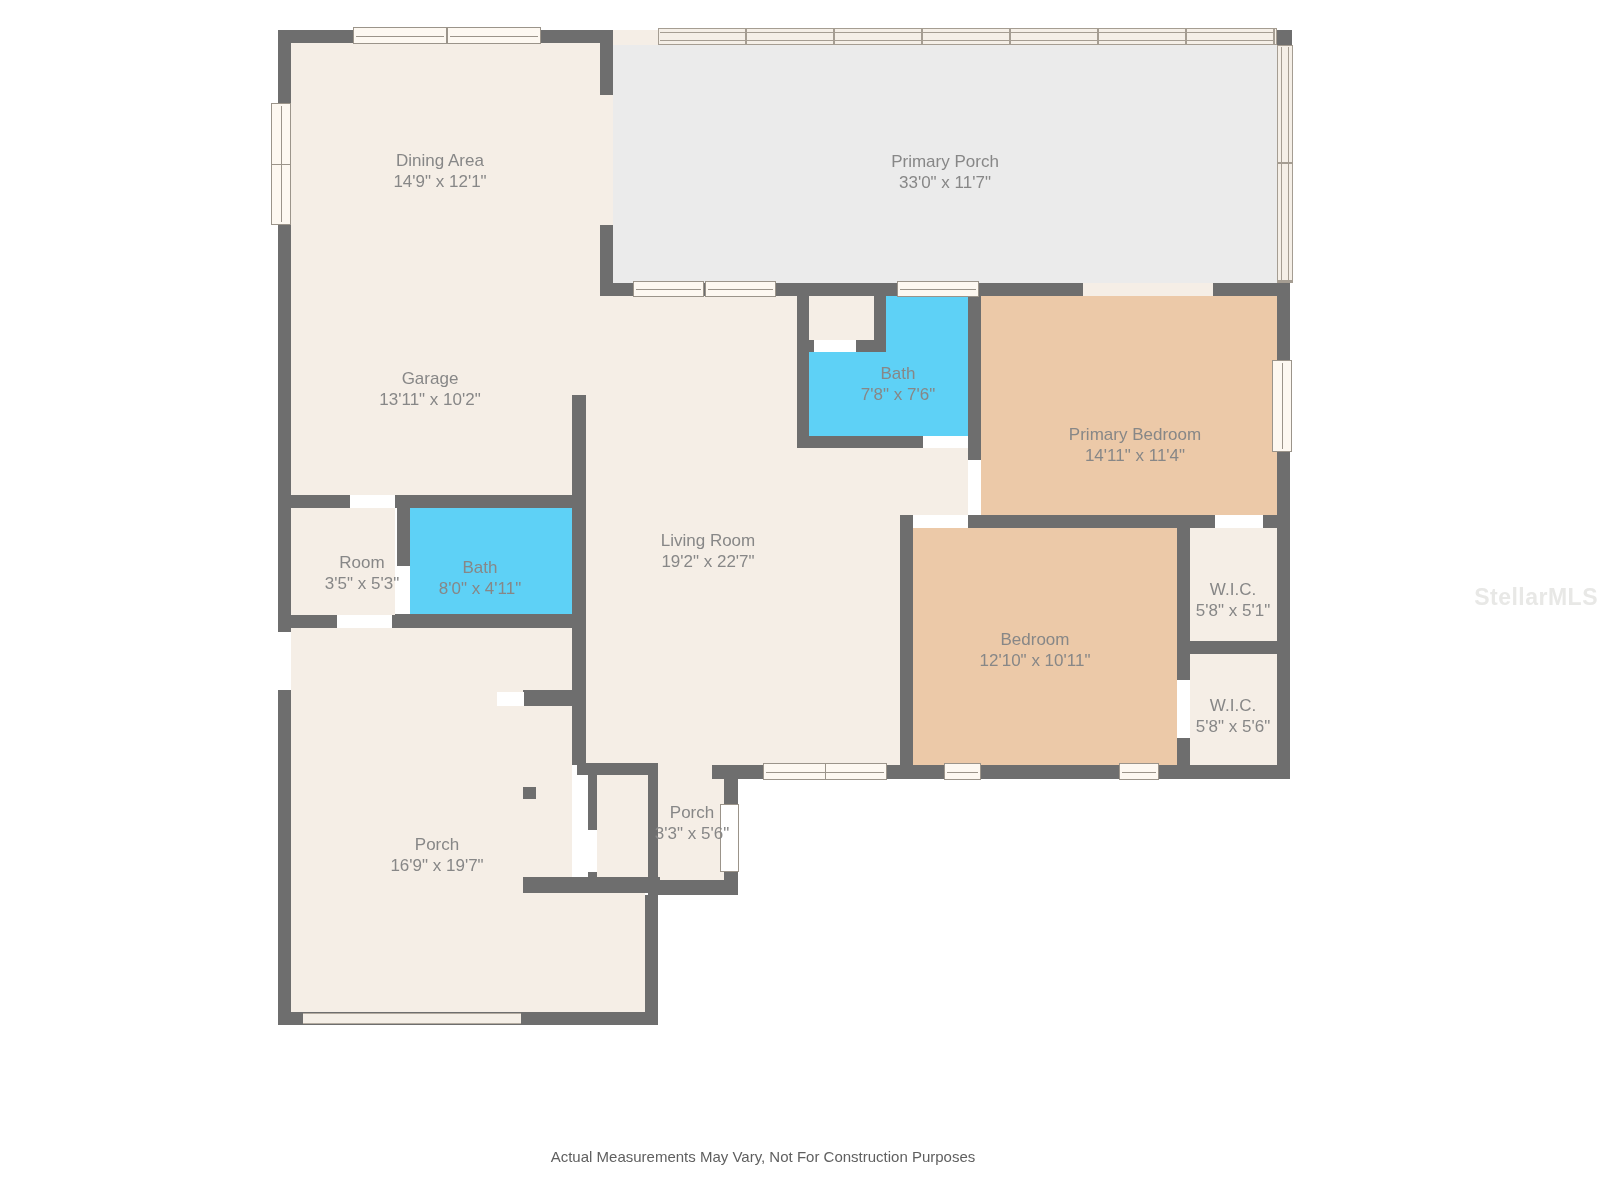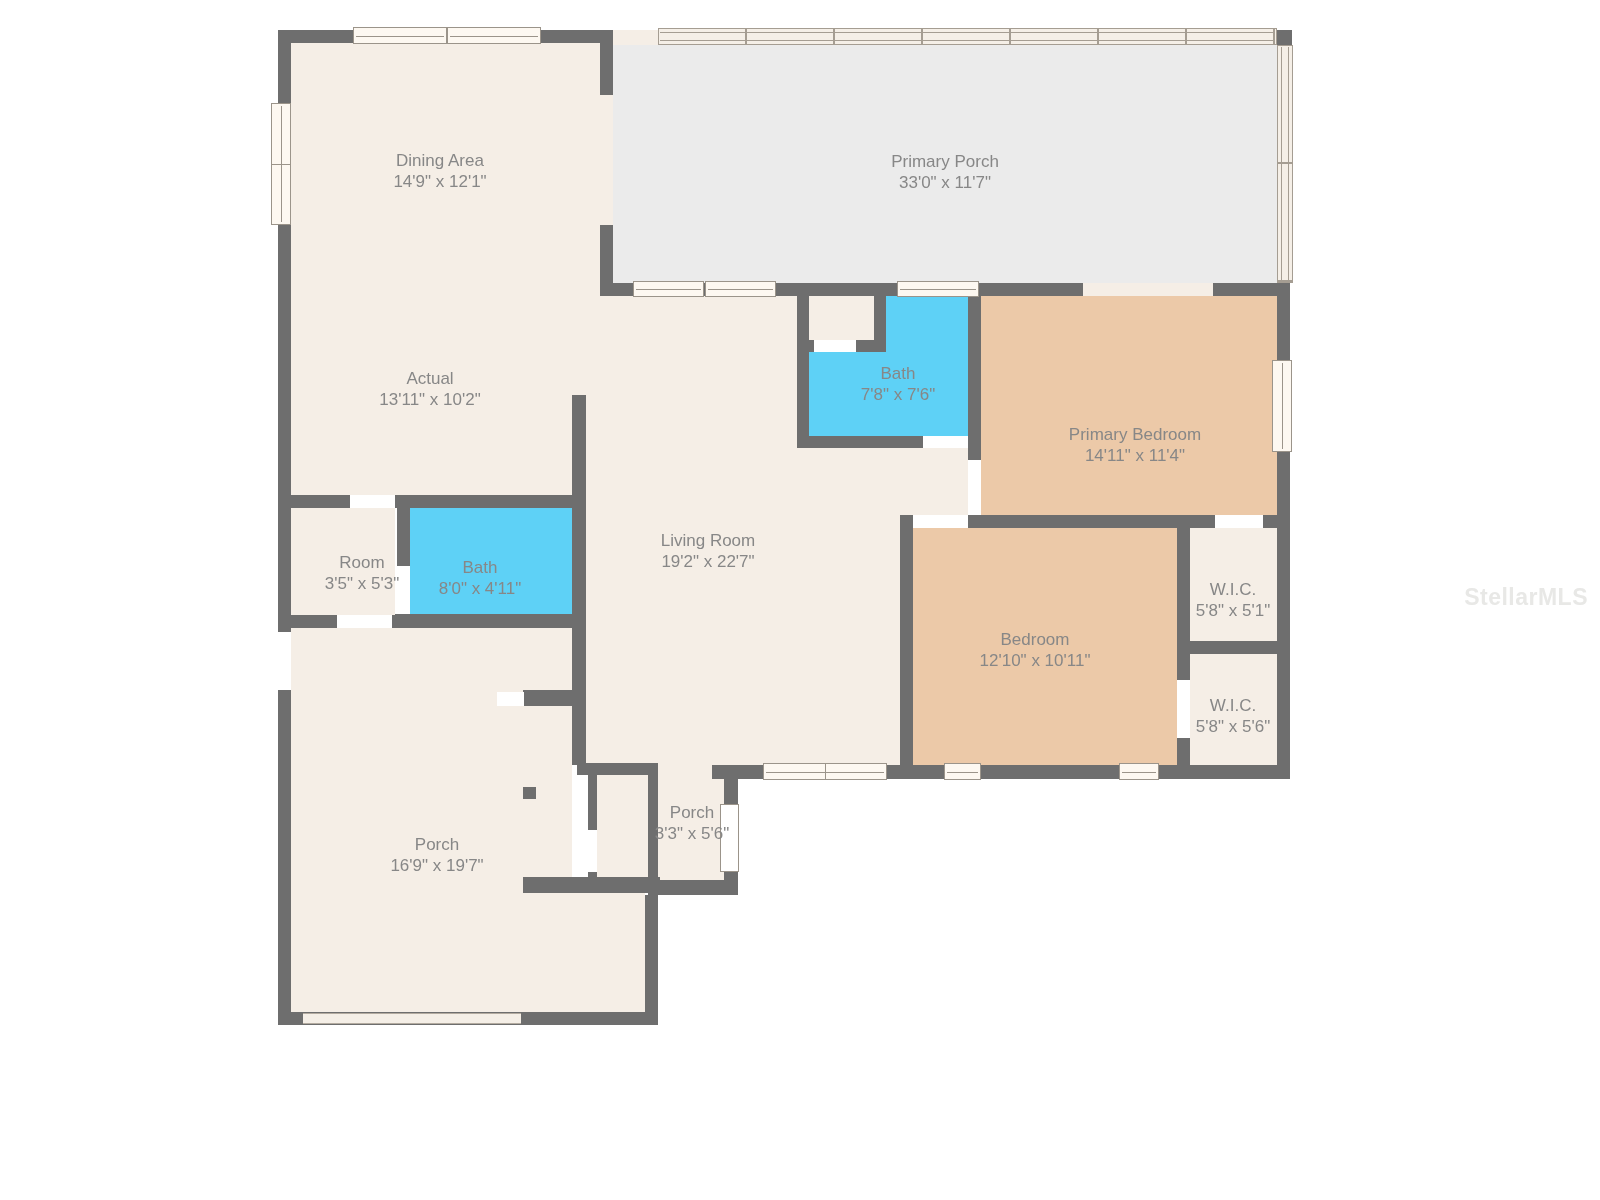--- a/index.html
+++ b/index.html
@@ -28,21 +28,21 @@
   .screen.v{background-image:repeating-linear-gradient(180deg,transparent 0 116px,#a59d92 116px 118px);}
   .screen.v::before{content:"";position:absolute;top:1px;bottom:1px;left:3px;right:3px;
     border-left:1px solid #a59d92;border-right:1px solid #a59d92;}
   .gdoor{position:absolute;background:#f5efe7;border-top:1px solid #b3aba0;border-bottom:1px solid #b3aba0;box-sizing:border-box;}
   .label{
     position:absolute;transform:translate(-50%,-50%);
     display:flex;flex-direction:column;align-items:center;text-align:center;
     color:var(--label-text,#878787);font-size:17px;line-height:21px;white-space:nowrap;
   }
   .watermark{
-    position:absolute;right:12px;top:584px;
+    position:absolute;right:2px;top:584px;
     font-size:23px;letter-spacing:0.5px;color:var(--watermark-text,#e8e8e6);font-weight:bold;
   }
   .disclaimer{
     position:absolute;left:0;top:1148px;width:1526px;text-align:center;
     font-size:15px;color:var(--disclaimer-text,#5f5f5f);
   }
 </style>
 </head>
 <body>
 
@@ -138,21 +138,21 @@
 
   <div class="label" style="left:440px;top:171px">
     <span>Dining Area</span>
     <span>14'9" x 12'1"</span>
   </div>
   <div class="label" style="left:945px;top:172px">
     <span>Primary Porch</span>
     <span>33'0" x 11'7"</span>
   </div>
   <div class="label" style="left:430px;top:389px">
-    <span>Actual</span>
+    <span>Garage</span>
     <span>13'11" x 10'2"</span>
   </div>
   <div class="label" style="left:898px;top:384px">
     <span>Bath</span>
     <span>7'8" x 7'6"</span>
   </div>
   <div class="label" style="left:1135px;top:445px">
     <span>Primary Bedroom</span>
     <span>14'11" x 11'4"</span>
   </div>
@@ -183,14 +183,15 @@
   <div class="label" style="left:437px;top:855px">
     <span>Porch</span>
     <span>16'9" x 19'7"</span>
   </div>
   <div class="label" style="left:692px;top:823px">
     <span>Porch</span>
     <span>3'3" x 5'6"</span>
   </div>
 
   <div class="watermark">StellarMLS</div>
+  <div class="disclaimer">Actual Measurements May Vary, Not For Construction Purposes</div>
 
 </div>
 
 </body></html>

